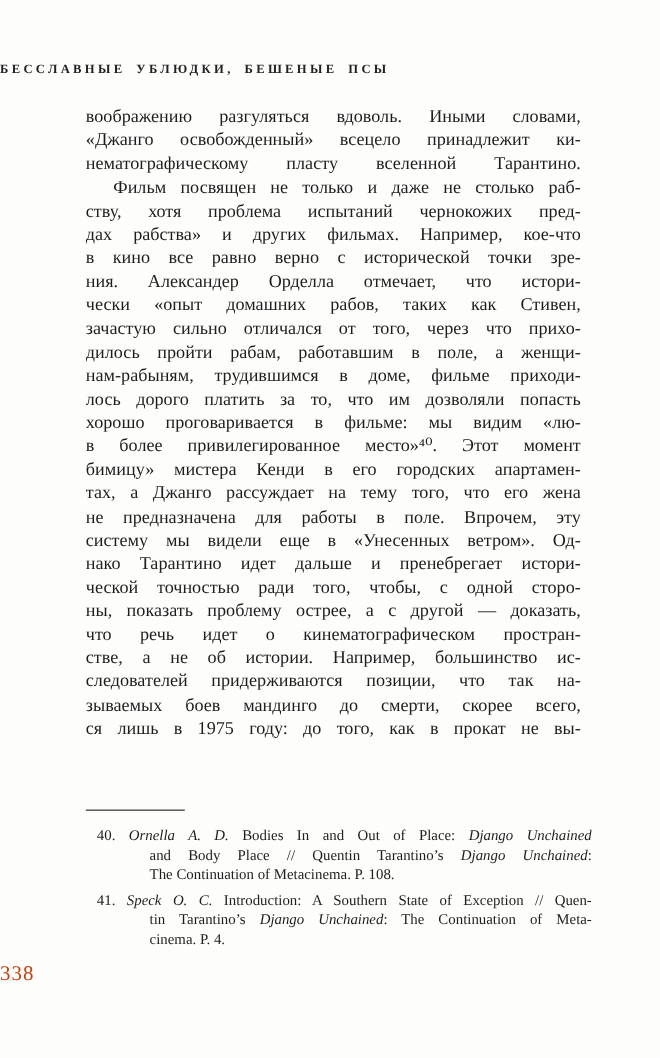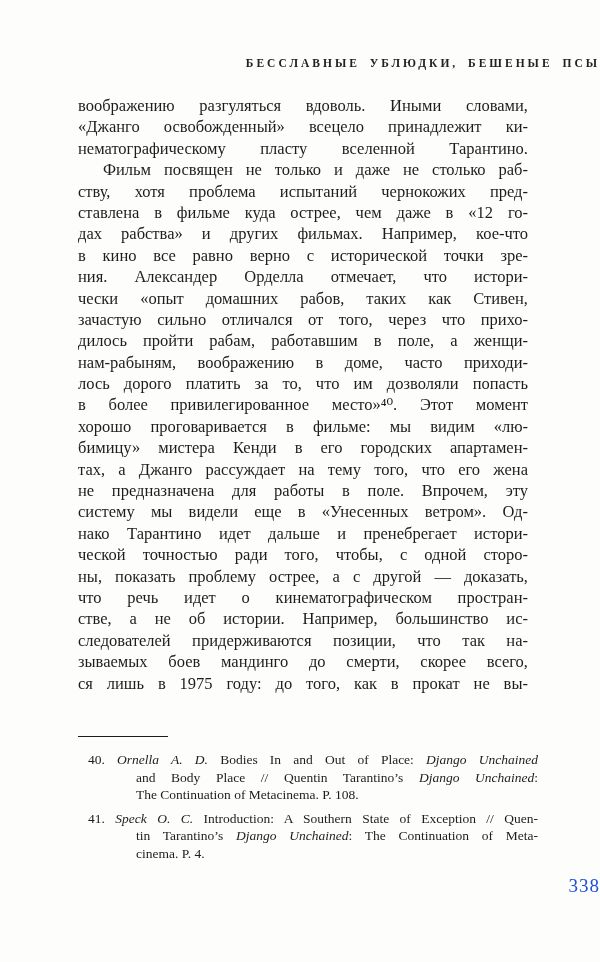--- a/index.html
+++ b/index.html
@@ -14,21 +14,21 @@
     background: #fdfdfc;
     color: #1d1d1d;
     font-family: "Liberation Serif", "DejaVu Serif", serif;
     overflow: hidden;
   }
   .running-header {
     position: absolute;
     top: 57px;
     left: 0;
     right: 0;
-    text-align: right;
+    text-align: left;
     font-size: 11.5px;
     font-weight: 700;
     letter-spacing: 3px;
     color: #222222;
     word-spacing: 4px;
   }
   .body-text {
     position: absolute;
     top: 95px;
     left: 78px;
@@ -75,49 +75,48 @@
     padding-left: 0;
   }
   .fn-line.last {
     text-align-last: left;
   }
   .page-number {
     position: absolute;
     top: 875px;
     left: 0;
     right: 0;
-    text-align: right;
+    text-align: left;
     font-size: 19px;
     letter-spacing: 1px;
-    color: #1d4ed8;
+    color: #c2410c;
   }
 </style>
 </head>
 <body>
 
 <div class="page">
   <div class="running-header">БЕССЛАВНЫЕ УБЛЮДКИ, БЕШЕНЫЕ ПСЫ</div>
 
   <div class="body-text">
       <div class="body-line">воображению разгуляться вдоволь. Иными словами,</div>
       <div class="body-line">«Джанго освобожденный» всецело принадлежит ки-</div>
       <div class="body-line">нематографическому пласту вселенной Тарантино.</div>
       <div class="body-line indent">Фильм посвящен не только и даже не столько раб-</div>
       <div class="body-line">ству, хотя проблема испытаний чернокожих пред-</div>
-      <div class="body-line">ставлена в фильме куда острее, чем даже в «12 го-</div>
       <div class="body-line">дах рабства» и других фильмах. Например, кое-что</div>
       <div class="body-line">в кино все равно верно с исторической точки зре-</div>
       <div class="body-line">ния. Александер Орделла отмечает, что истори-</div>
       <div class="body-line">чески «опыт домашних рабов, таких как Стивен,</div>
       <div class="body-line">зачастую сильно отличался от того, через что прихо-</div>
       <div class="body-line">дилось пройти рабам, работавшим в поле, а женщи-</div>
-      <div class="body-line">нам-рабыням, воображению в доме, часто приходи-</div>
+      <div class="body-line">нам-рабыням, трудившимся в доме, фильме приходи-</div>
       <div class="body-line">лось дорого платить за то, что им дозволяли попасть</div>
+      <div class="body-line">хорошо проговаривается в фильме: мы видим «лю-</div>
       <div class="body-line">в более привилегированное место»⁴⁰. Этот момент</div>
-      <div class="body-line">хорошо проговаривается в фильме: мы видим «лю-</div>
       <div class="body-line">бимицу» мистера Кенди в его городских апартамен-</div>
       <div class="body-line">тах, а Джанго рассуждает на тему того, что его жена</div>
       <div class="body-line">не предназначена для работы в поле. Впрочем, эту</div>
       <div class="body-line">систему мы видели еще в «Унесенных ветром». Од-</div>
       <div class="body-line">нако Тарантино идет дальше и пренебрегает истори-</div>
       <div class="body-line">ческой точностью ради того, чтобы, с одной сторо-</div>
       <div class="body-line">ны, показать проблему острее, а с другой — доказать,</div>
       <div class="body-line">что речь идет о кинематографическом простран-</div>
       <div class="body-line">стве, а не об истории. Например, большинство ис-</div>
       <div class="body-line">следователей придерживаются позиции, что так на-</div>

